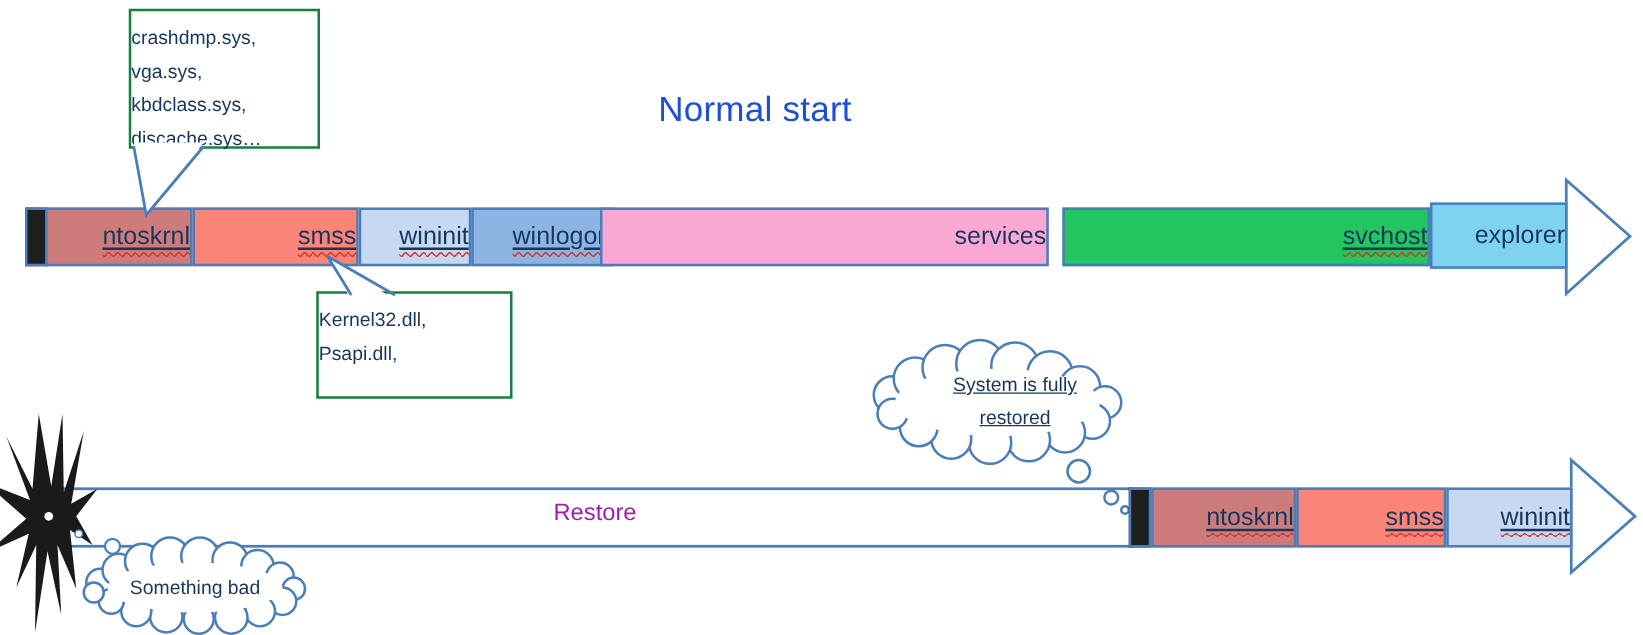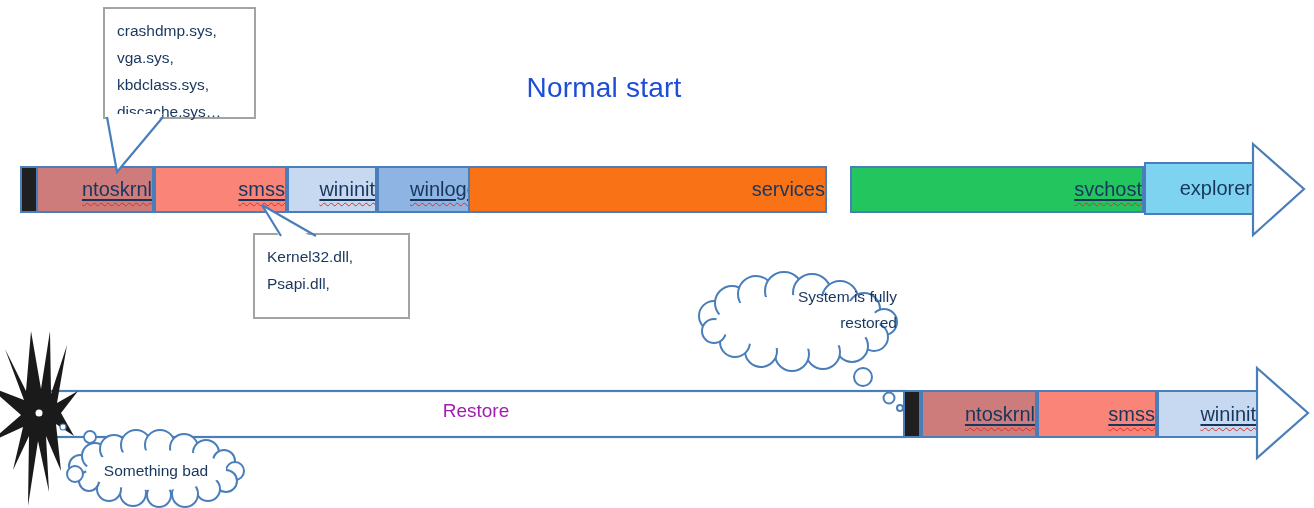--- a/index.html
+++ b/index.html
@@ -21,22 +21,22 @@
     text-decoration:underline wavy #d93025;
     text-decoration-thickness:1px;
     text-underline-offset:6px;
   }
   .und{
     text-decoration:underline solid #17365d;
     text-decoration-thickness:1.5px;
     text-underline-offset:3px;
   }
   .callout{
-    position:absolute;box-sizing:border-box;background:#fff;border:2px solid #a3a3a3;
-    font-size:15.5px;line-height:27px;color:#17365d;padding:8px 4px 0 12px;
+    position:absolute;box-sizing:border-box;background:#fff;border:2px solid #15803d;
+    font-size:15.5px;line-height:27px;color:#17365d;padding:8px 4px 0 0;
   }
   .cloud-text{
     position:absolute;font-size:15.5px;line-height:26px;color:#17365d;
   }
   .restore-label{position:absolute;font-size:19px;color:#a21caf;text-align:center;}
 </style>
 </head>
 <body>
 
 <div id="stage">
@@ -115,21 +115,21 @@
     </div>
 
     <div class="seg" style="left: 287px; top: 166px; width: 90px; height: 47px; background-color: rgb(198, 217, 241);">
       <span class="wavy"><span class="und">wininit</span></span>
     </div>
 
     <div class="seg" style="left: 377px; top: 166px; width: 114px; height: 47px; background-color: rgb(142, 180, 227);">
       <span class="wavy"><span class="und">winlogon</span></span>
     </div>
 
-    <div class="seg" style="left: 468px; top: 166px; width: 359px; height: 47px; background-color: #f97316;">
+    <div class="seg" style="left: 480px; top: 166px; width: 359px; height: 47px; background-color: #f9a8d4;">
       <span>services</span>
     </div>
 
     <div class="seg" style="left: 850px; top: 166px; width: 294px; height: 47px; background-color: #22c55e;">
       <span class="wavy"><span class="und">svchost</span></span>
     </div>
 
     <div class="seg" style="left: 1144px; top: 162px; width: 110px; height: 53px; background-color: rgb(126, 211, 240);">
       <span>explorer</span>
     </div>
@@ -165,21 +165,21 @@
     <div>Psapi.dll,</div>
   </div>
 
   <svg style="position:absolute;left:0;top:0;width:1314px;height:508px;pointer-events:none;" viewBox="0 0 1314 508" xmlns="http://www.w3.org/2000/svg">
     <polygon points="107,114 163,114 117,172" fill="#ffffff"></polygon>
     <path d="M107,117 L117,172 L163,117" fill="none" stroke="#4a7ebb" stroke-width="2.2"></path>
     <polygon points="281,240 316,240 262,205" fill="#ffffff"></polygon>
     <path d="M281,236 L262,205 L316,236" fill="none" stroke="#4a7ebb" stroke-width="2.2"></path>
   </svg>
 
-  <div class="cloud-text" style="left:727px;top:284px;width:170px;text-align:right;">
+  <div class="cloud-text" style="left:727px;top:296px;width:170px;text-align:center;text-decoration:underline;">
     <div>System is fully</div>
     <div>restored</div>
   </div>
 
   <div class="cloud-text" style="left:80px;top:458px;width:152px;text-align:center;">
     <div>Something bad</div>
   </div>
 
 </div>
 

